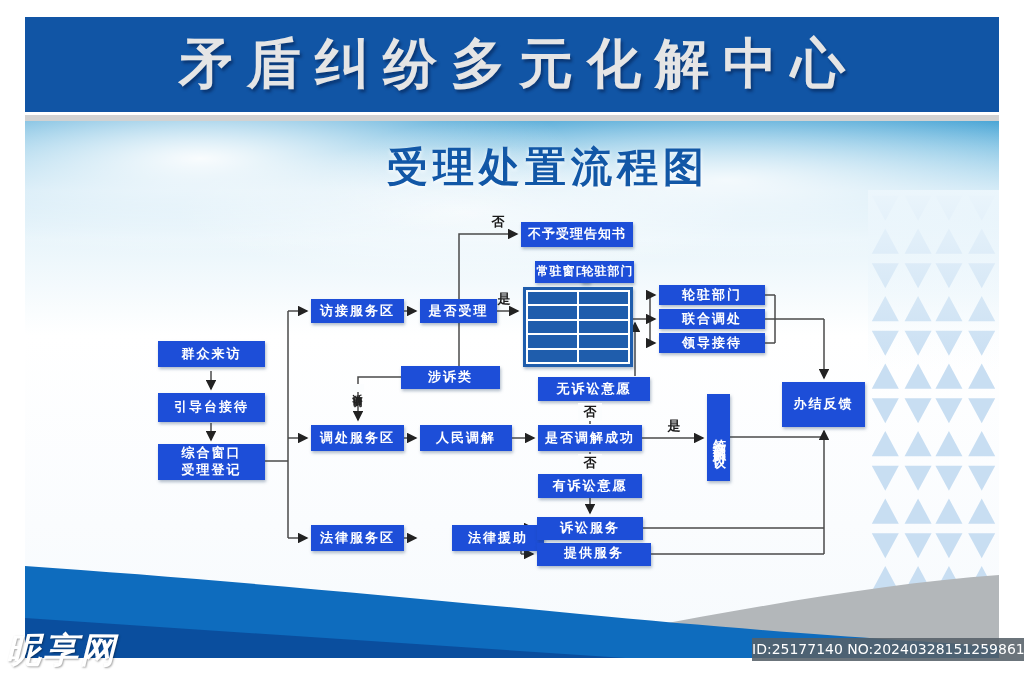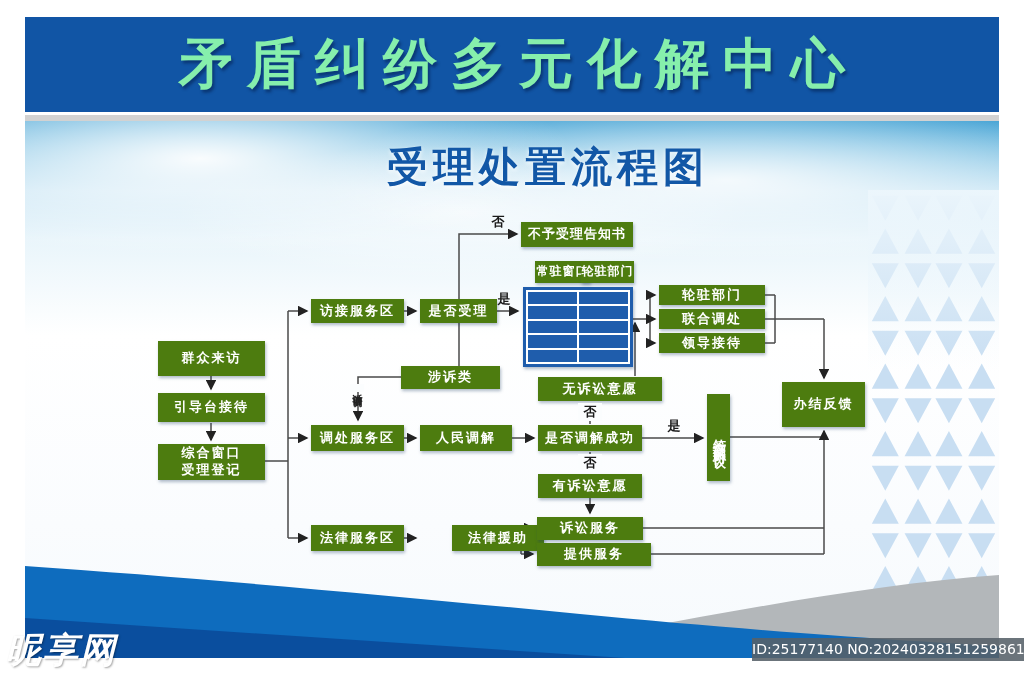--- a/index.html
+++ b/index.html
@@ -1,21 +1,21 @@
 <!DOCTYPE html>
 <html><head>
 <meta charset="utf-8">
 <style>
   html,body{margin:0;padding:0;background:#fff;}
   .page{position:relative;width:1024px;height:674px;background:#fff;overflow:hidden;
         font-family:"DejaVu Sans","Liberation Sans",sans-serif;}
   
   .banner{position:absolute;left:25px;top:17px;width:974px;height:95px;background:#1155a5;
           display:flex;align-items:center;justify-content:center;z-index:2;}
-  .banner-title{color:#86efac;font-size:54px;font-weight:900;letter-spacing:14px;text-indent:14px;
+  .banner-title{color:#e5e5e5;font-size:54px;font-weight:900;letter-spacing:14px;text-indent:14px;
           text-shadow:2px 3px 3px rgba(0,20,60,.45);white-space:nowrap;text-align:right;}
   .gray-strip{position:absolute;left:25px;top:115px;width:974px;height:6px;background:#d2d2d2;z-index:2;}
   
   .sky{position:absolute;left:25px;top:121px;width:974px;height:537px;z-index:0;
        background:linear-gradient(180deg,#47a4d5 0%,#79bfe2 5%,#c6e4f4 13%,#e9f5fb 22%,#ffffff 40%,#fafcfe 75%,#f6fafd 100%);}
   .sky::before{content:"";position:absolute;inset:0;
        background:radial-gradient(55% 26% at 18% 7%,rgba(255,255,255,.95),rgba(255,255,255,0) 70%),
                   radial-gradient(60% 22% at 72% 11%,rgba(255,255,255,.85),rgba(255,255,255,0) 70%),
                   radial-gradient(42% 18% at 45% 17%,rgba(255,255,255,.7),rgba(255,255,255,0) 70%);}
   .subtitle{position:absolute;left:25px;top:140px;width:974px;text-align:center;z-index:3;
@@ -30,21 +30,21 @@
   
   .watermark{position:absolute;left:6px;top:627px;z-index:5;display:flex;align-items:baseline;gap:10px;
        color:#fff;font-style:italic;text-shadow:1px 1px 2px rgba(0,0,0,.35);}
   .wm-name{font-size:35px;font-weight:900;letter-spacing:2px;}
   .wm-url{font-size:20px;font-weight:bold;}
   .idbar{position:absolute;left:752px;top:638px;width:272px;height:23px;z-index:5;
        background:rgba(86,97,105,.88);color:#fff;font-size:14px;line-height:23px;
        text-align:center;white-space:nowrap;}
   
   .edges{position:absolute;left:0;top:0;width:1024px;height:674px;z-index:3;pointer-events:none;}
-  .node{position:absolute;background:#4d7c0f;color:#fff;font-weight:bold;z-index:4;
+  .node{position:absolute;background:#1d4ed8;color:#fff;font-weight:bold;z-index:4;
        display:flex;align-items:center;justify-content:center;text-align:center;
        font-size:13px;letter-spacing:2px;line-height:1.3;white-space:pre-line;
        box-shadow:1px 2px 3px rgba(30,60,100,.35);box-sizing:border-box;}
   .node.sm{font-size:12px;letter-spacing:1px;}
   .vnode{writing-mode:vertical-rl;letter-spacing:3px;}
   .dtable{position:absolute;left:523px;top:287px;width:110px;height:80px;z-index:4;
        border:3px solid #1f5dac;background:#fff;box-sizing:border-box;padding:2px;
        display:grid;grid-template-columns:1fr 1fr;grid-template-rows:repeat(5,1fr);gap:2px;
        box-shadow:1px 2px 3px rgba(30,60,100,.35);}
   .dtable div{background:#1f5dac;}
@@ -173,21 +173,21 @@
       <path d="M824,554 V431" marker-end="url(#ah)"></path>
       <path d="M590,498 V513" marker-end="url(#ah)"></path>
       <path d="M404,538 H416" marker-end="url(#ah)"></path>
       <path d="M513,538 H521"></path>
       <path d="M521,528 V554"></path>
       <path d="M521,528 H533" marker-end="url(#ah)"></path>
       <path d="M521,554 H533" marker-end="url(#ah)"></path>
     </g>
   </svg>
 
-  <div class="node" style="left:158px;top:341px;width:107px;height:35px;">群众来访</div>
+  <div class="node" style="left:158px;top:341px;width:107px;height:26px;">群众来访</div>
   <div class="node" style="left:158px;top:393px;width:107px;height:29px;">引导台接待</div>
   <div class="node" style="left:158px;top:444px;width:107px;height:36px;">综合窗口
 受理登记</div>
 
   <div class="node" style="left:311px;top:299px;width:93px;height:24px;">访接服务区</div>
   <div class="node" style="left:420px;top:299px;width:77px;height:24px;">是否受理</div>
   <div class="node" style="left:521px;top:222px;width:112px;height:25px;letter-spacing:1px;">不予受理告知书</div>
 
   <div class="node sm" style="left:535px;top:261px;width:55px;height:22px;">常驻窗口</div>
   <div class="node sm" style="left:581px;top:261px;width:53px;height:22px;">轮驻部门</div>
@@ -206,31 +206,31 @@
   </div>
 
   <div class="node" style="left:659px;top:285px;width:106px;height:20px;">轮驻部门</div>
   <div class="node" style="left:659px;top:309px;width:106px;height:20px;">联合调处</div>
   <div class="node" style="left:659px;top:333px;width:106px;height:20px;">领导接待</div>
 
   <div class="node" style="left:401px;top:366px;width:99px;height:23px;">涉诉类</div>
 
   <div class="node" style="left:311px;top:425px;width:93px;height:26px;">调处服务区</div>
   <div class="node" style="left:420px;top:425px;width:92px;height:26px;">人民调解</div>
-  <div class="node" style="left:538px;top:377px;width:124px;height:24px;">无诉讼意愿</div>
+  <div class="node" style="left:538px;top:377px;width:112px;height:24px;">无诉讼意愿</div>
   <div class="node" style="left:538px;top:425px;width:104px;height:26px;">是否调解成功</div>
   <div class="node" style="left:538px;top:474px;width:104px;height:24px;">有诉讼意愿</div>
 
   <div class="node vnode" style="left:707px;top:394px;width:23px;height:87px;">签订调解协议</div>
   <div class="node" style="left:782px;top:382px;width:83px;height:45px;">办结反馈</div>
 
   <div class="node" style="left:311px;top:525px;width:93px;height:26px;">法律服务区</div>
   <div class="node" style="left:420px;top:525px;width:92px;height:26px;margin-left:32px;">法律援助</div>
   <div class="node" style="left:537px;top:517px;width:106px;height:23px;">诉讼服务</div>
-  <div class="node" style="left:537px;top:543px;width:114px;height:23px;">提供服务</div>
+  <div class="node" style="left:537px;top:543px;width:114px;height:23px;font-family:Liberation Mono, monospace;">提供服务</div>
 
   <div class="elabel" style="left:486px;top:213px;">否</div>
   <div class="elabel" style="left:492px;top:290px;">是</div>
   <div class="elabel on-line" style="left:578px;top:403px;">否</div>
   <div class="elabel on-line" style="left:578px;top:454px;">否</div>
   <div class="elabel" style="left:662px;top:417px;">是</div>
   <div class="vlabel" style="left:350px;top:384px;">诉前引调</div>
 
 </div>
 

